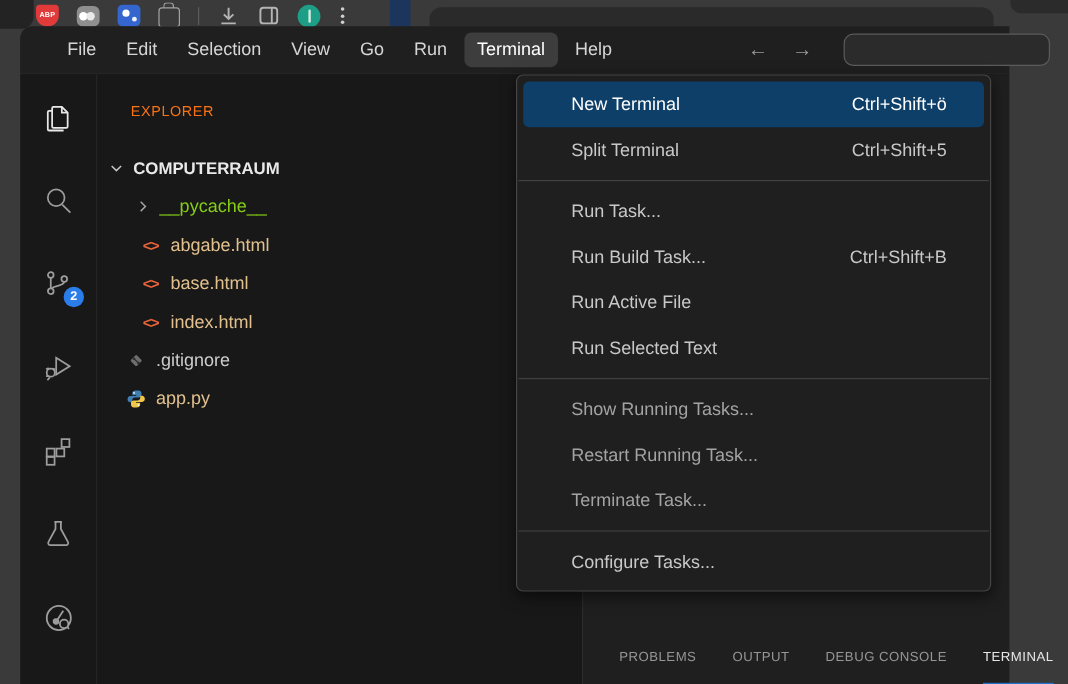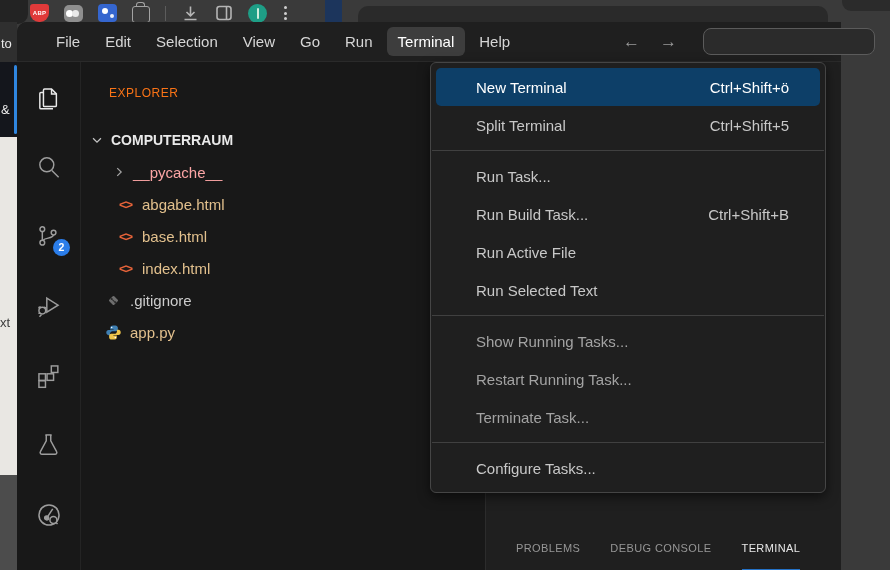--- a/index.html
+++ b/index.html
@@ -60,21 +60,21 @@
   .tree{margin-top:22px;}
   .trow{height:32px;display:flex;align-items:center;font-size:15px;color:#cccccc;}
   .trow .chev{width:16px;height:16px;margin-right:6px;flex:none;display:flex;align-items:center;justify-content:center;}
   .trow .ficon{margin-right:8px;flex:none;display:flex;align-items:center;justify-content:center;}
   .pad-root{padding-left:8px;}
   .pad-folder{padding-left:30px;}
   .pad-file1{padding-left:24px;}
   .pad-file2{padding-left:36px;}
   .trow.section{font-weight:bold;color:#e9e9e9;font-size:14px;}
   .c-modified{color:#e2c08d;}
-  .c-ignored{color:#fca5a5;align-items:center;}
+  .c-ignored{color:#84cc16;align-items:center;}
   .c-plain{color:#cccccc;}
   .html-glyph{color:#e8643a;font-weight:bold;font-size:13px;letter-spacing:-1px;width:17px;}
   .editor{flex:1;background:#1f1f1f;border-left:1px solid #2c2c2c;position:relative;min-width:0;}
   
   .panel-tabs{position:absolute;left:0;right:-20px;bottom:0;height:43px;display:flex;align-items:stretch;padding-left:30px;gap:30px;}
   .ptab{font-size:11px;letter-spacing:.4px;color:#969696;display:flex;align-items:center;border-bottom:1.5px solid transparent;box-sizing:border-box;white-space:nowrap;}
   .ptab.active{color:#e7e7e7;border-bottom-color:#2472c8;}
   
   .dropdown{position:absolute;left:413px;top:40px;width:396px;background:#1f1f1f;border:1px solid #454545;border-radius:6px;box-shadow:0 4px 12px rgba(0,0,0,.55);padding:5px 0;box-sizing:border-box;z-index:5;}
   .ditem{height:38px;margin:0 5px;padding:0 31px 0 40px;border-radius:5px;display:flex;align-items:center;justify-content:space-between;font-size:15px;color:#c8c8c8;gap:44px;}
@@ -116,31 +116,20 @@
       <div class="green-circ"></div>
       <div class="kebab">
           <i></i>
           <i></i>
           <i></i>
         </div>
     </div>
     <div class="corner-blob"></div>
   </div>
 
-  <div class="bg-left">
-    <div class="bg-seg1">to</div>
-    <div class="bg-seg2">
-      <span>&amp;</span>
-      <div class="blue-edge"></div>
-    </div>
-    <div class="bg-seg3">
-      <span>xt</span>
-    </div>
-    <div class="bg-seg4"></div>
-  </div>
 
   <div class="vscode">
 
     <div class="titlebar">
       <svg width="26" height="26" viewBox="0 0 24 24">
         <path d="M17.4 1.2L7.6 10.1 3.2 6.7 1.2 7.7l4.9 4.3-4.9 4.3 2 1 4.4-3.4 9.8 8.9 5.4-2.6V3.8z" fill="#2596e0"></path>
         <path d="M17.5 6.8l-6.3 5.2 6.3 5.2z" fill="#1f1f1f"></path>
         <path d="M17.4 1.2l-4.6 4.2 4.7 4.4V3z" fill="#5fb4ec" opacity=".85"></path>
       </svg>
       <div class="menus">
@@ -270,20 +259,21 @@
               </svg>
             </span>
             <span>app.py</span>
           </div>
         </div>
       </div>
 
       <div class="editor">
         <div class="panel-tabs">
           <div class="ptab">PROBLEMS</div>
+          <div class="ptab">OUTPUT</div>
           <div class="ptab">DEBUG CONSOLE</div>
           <div class="ptab active">TERMINAL</div>
         </div>
       </div>
     </div>
 
     <div class="dropdown">
       <div class="ditem hl">
         <span>New Terminal</span>
         <span class="sc">Ctrl+Shift+ö</span>

